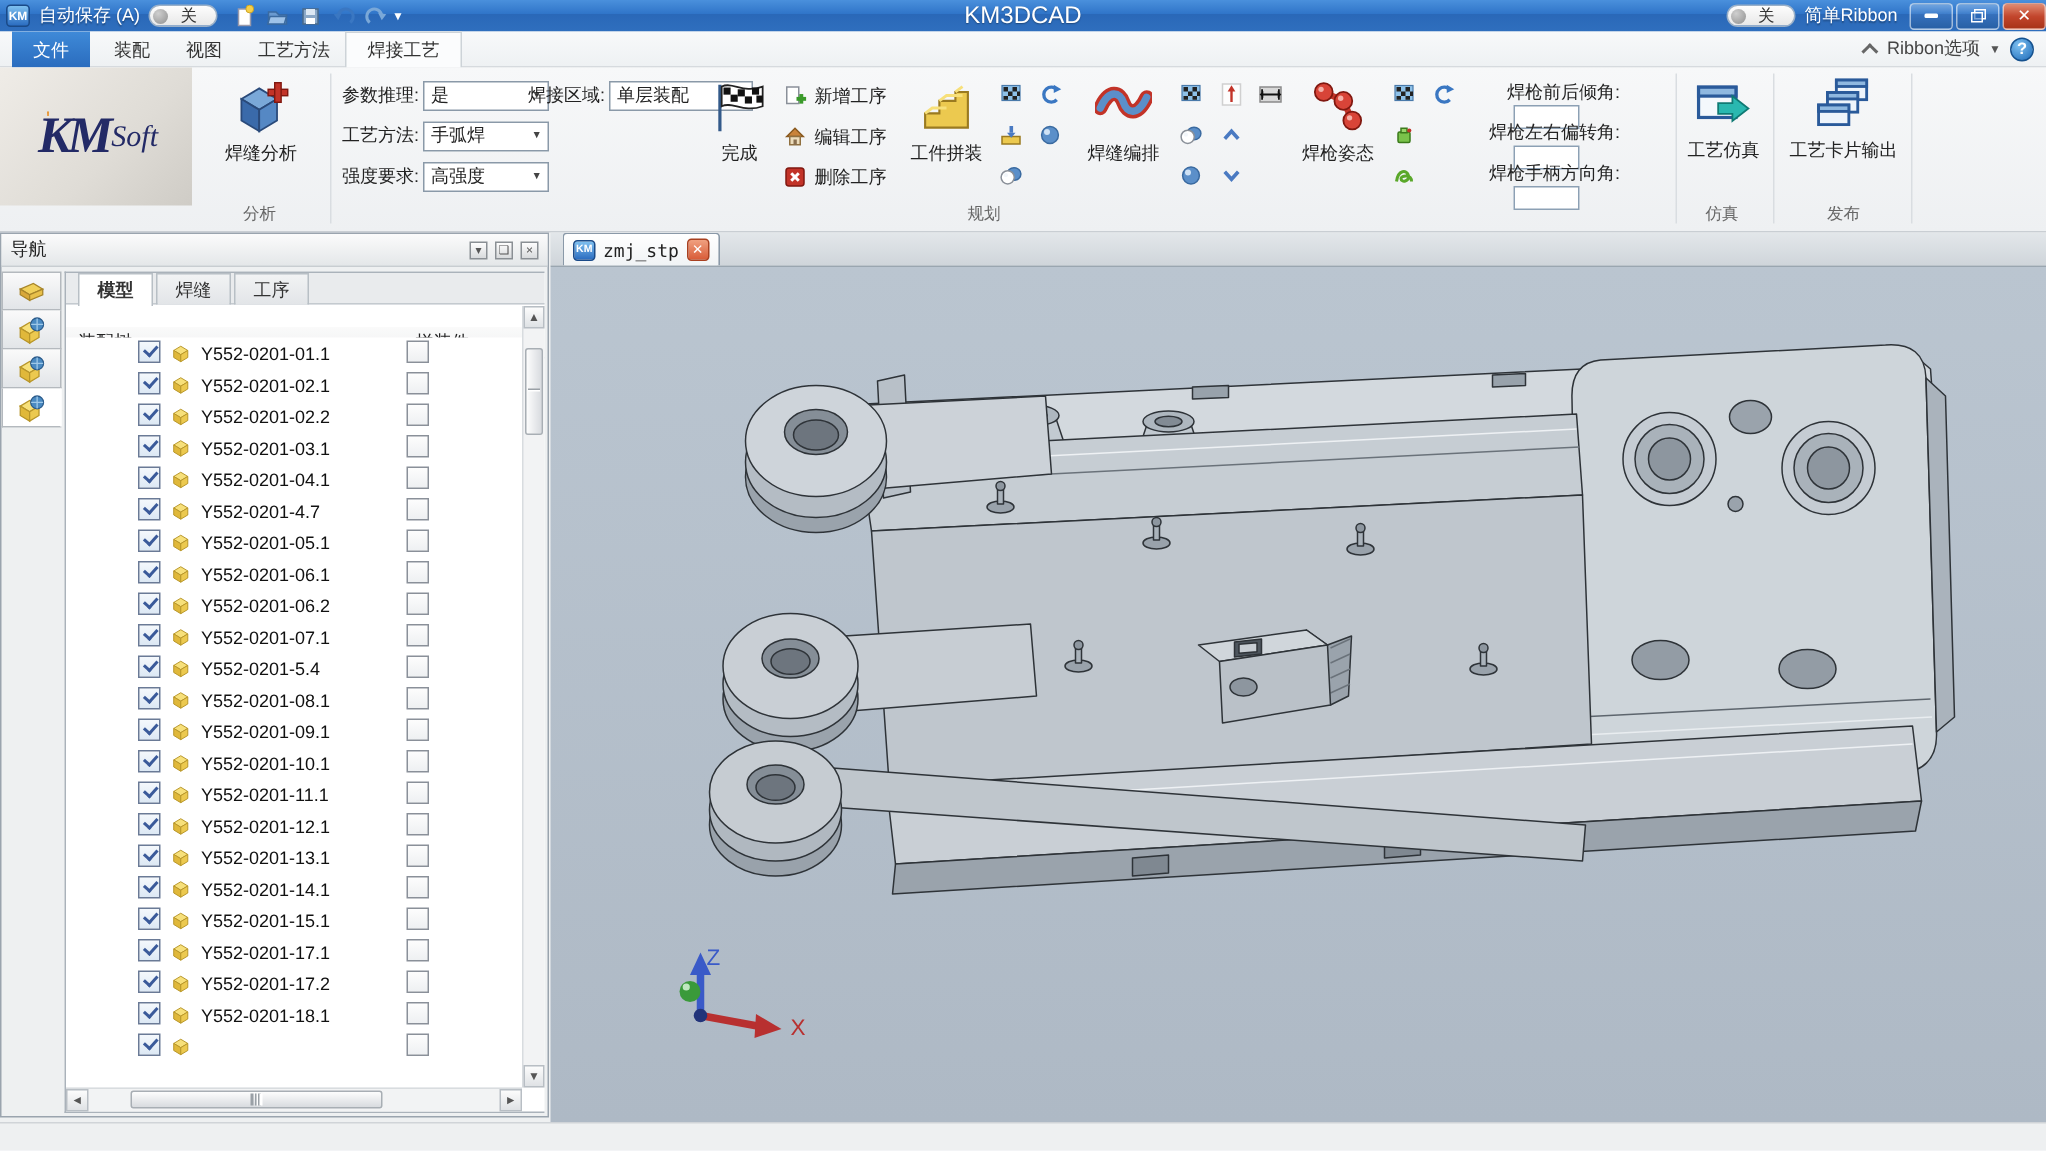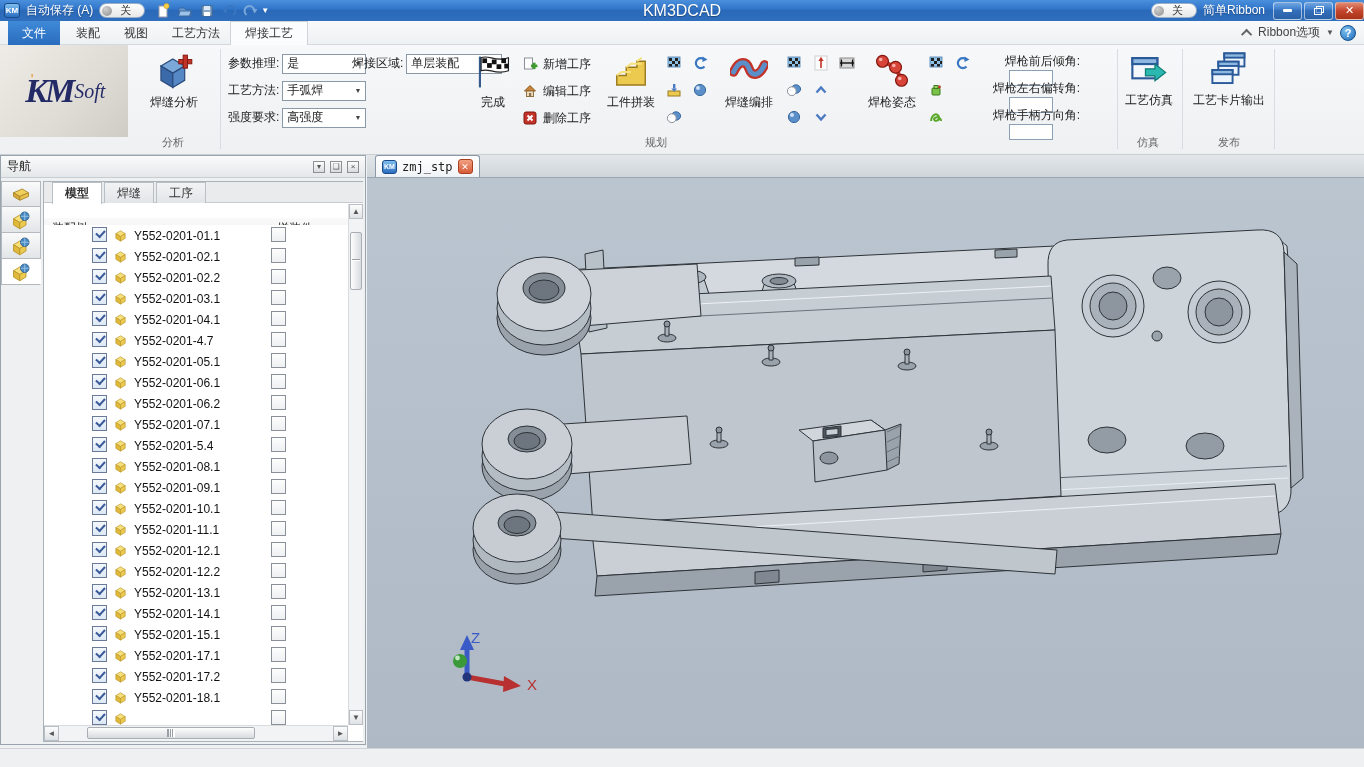--- a/index.html
+++ b/index.html
@@ -729,28 +729,20 @@
                 <use href="#sym-cube-yellow"></use>
               </svg>
               <span class="nm">Y552-0201-12.1</span>
               <span class="cb cb2"></span>
             </div>
             <div class="tree-row">
               <span class="cb cb1 checked"></span>
               <svg>
                 <use href="#sym-cube-yellow"></use>
               </svg>
-              <span class="nm">Y552-0201-12.2</span>
-              <span class="cb cb2"></span>
-            </div>
-            <div class="tree-row">
-              <span class="cb cb1 checked"></span>
-              <svg>
-                <use href="#sym-cube-yellow"></use>
-              </svg>
               <span class="nm">Y552-0201-13.1</span>
               <span class="cb cb2"></span>
             </div>
             <div class="tree-row">
               <span class="cb cb1 checked"></span>
               <svg>
                 <use href="#sym-cube-yellow"></use>
               </svg>
               <span class="nm">Y552-0201-14.1</span>
               <span class="cb cb2"></span>

